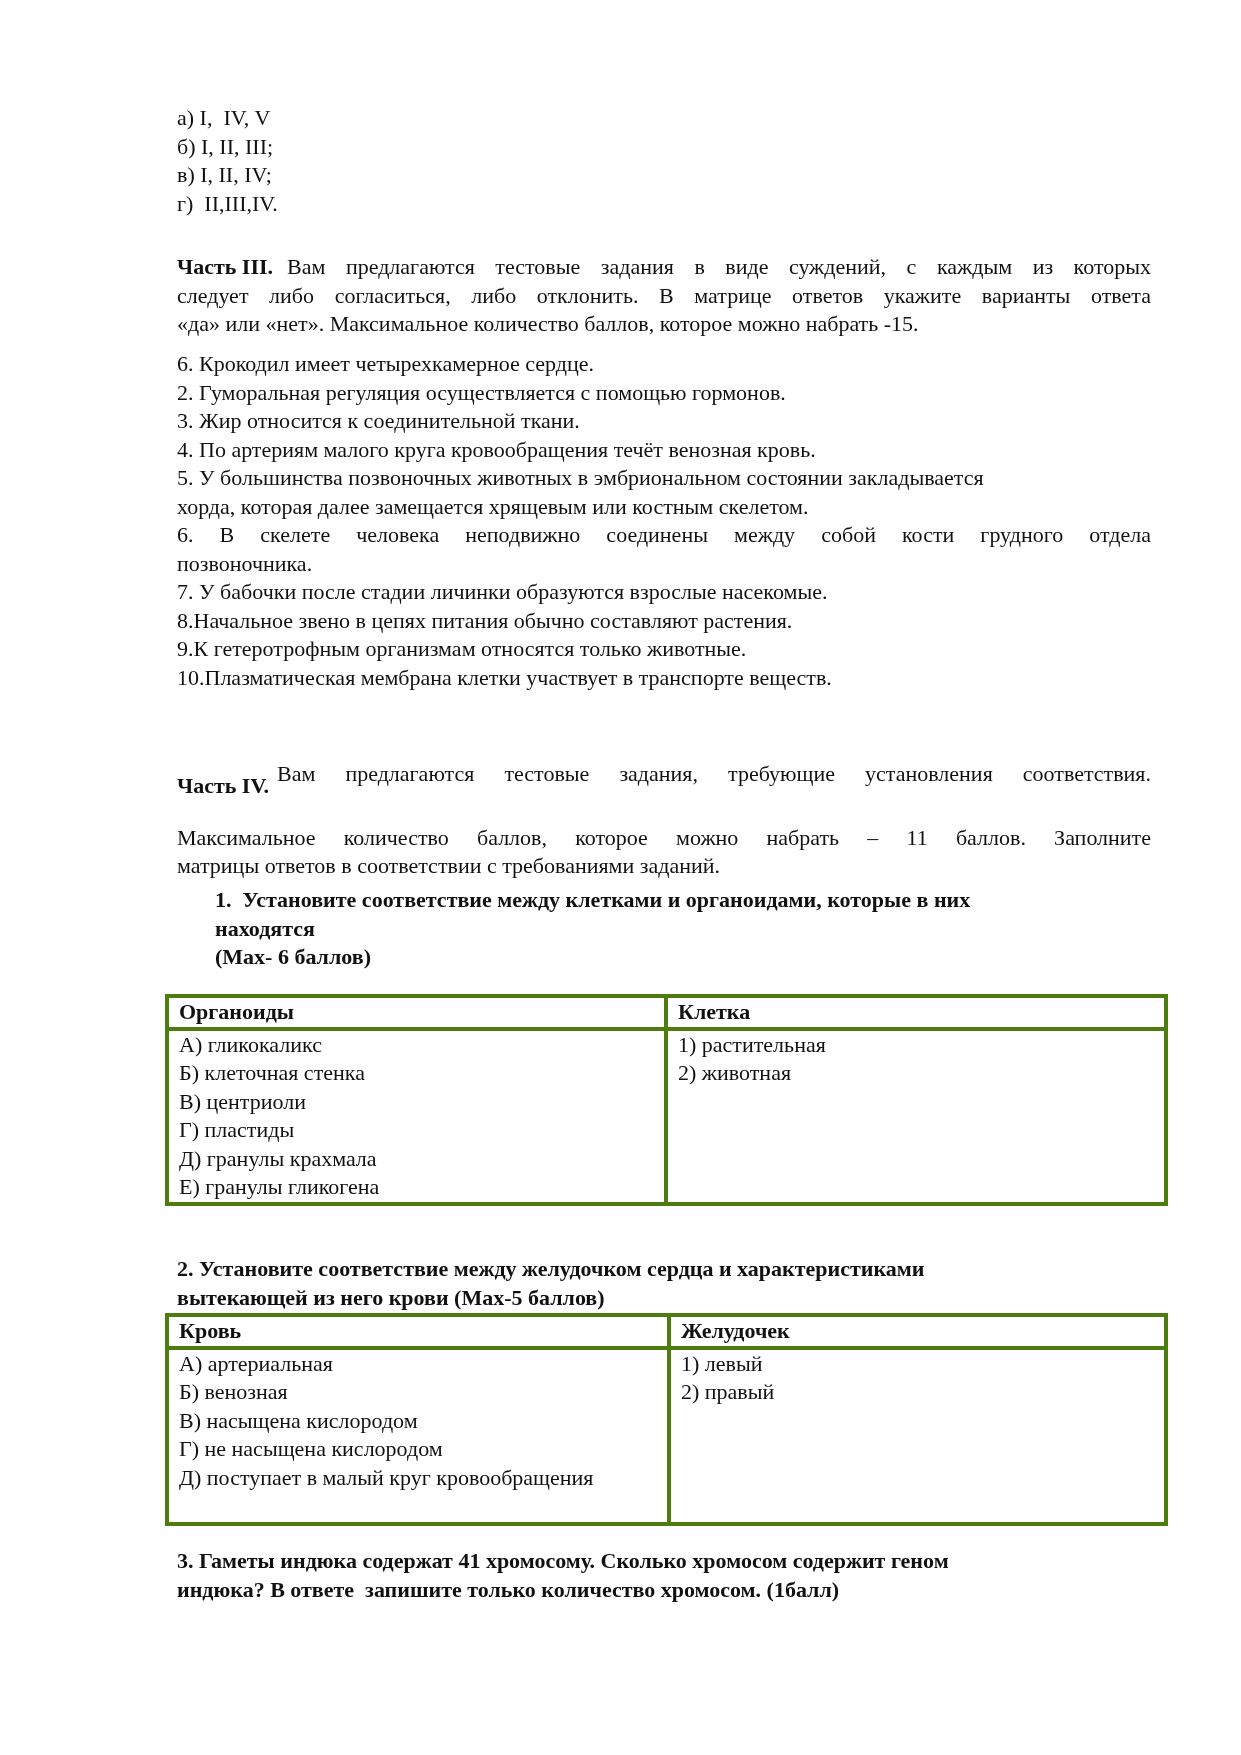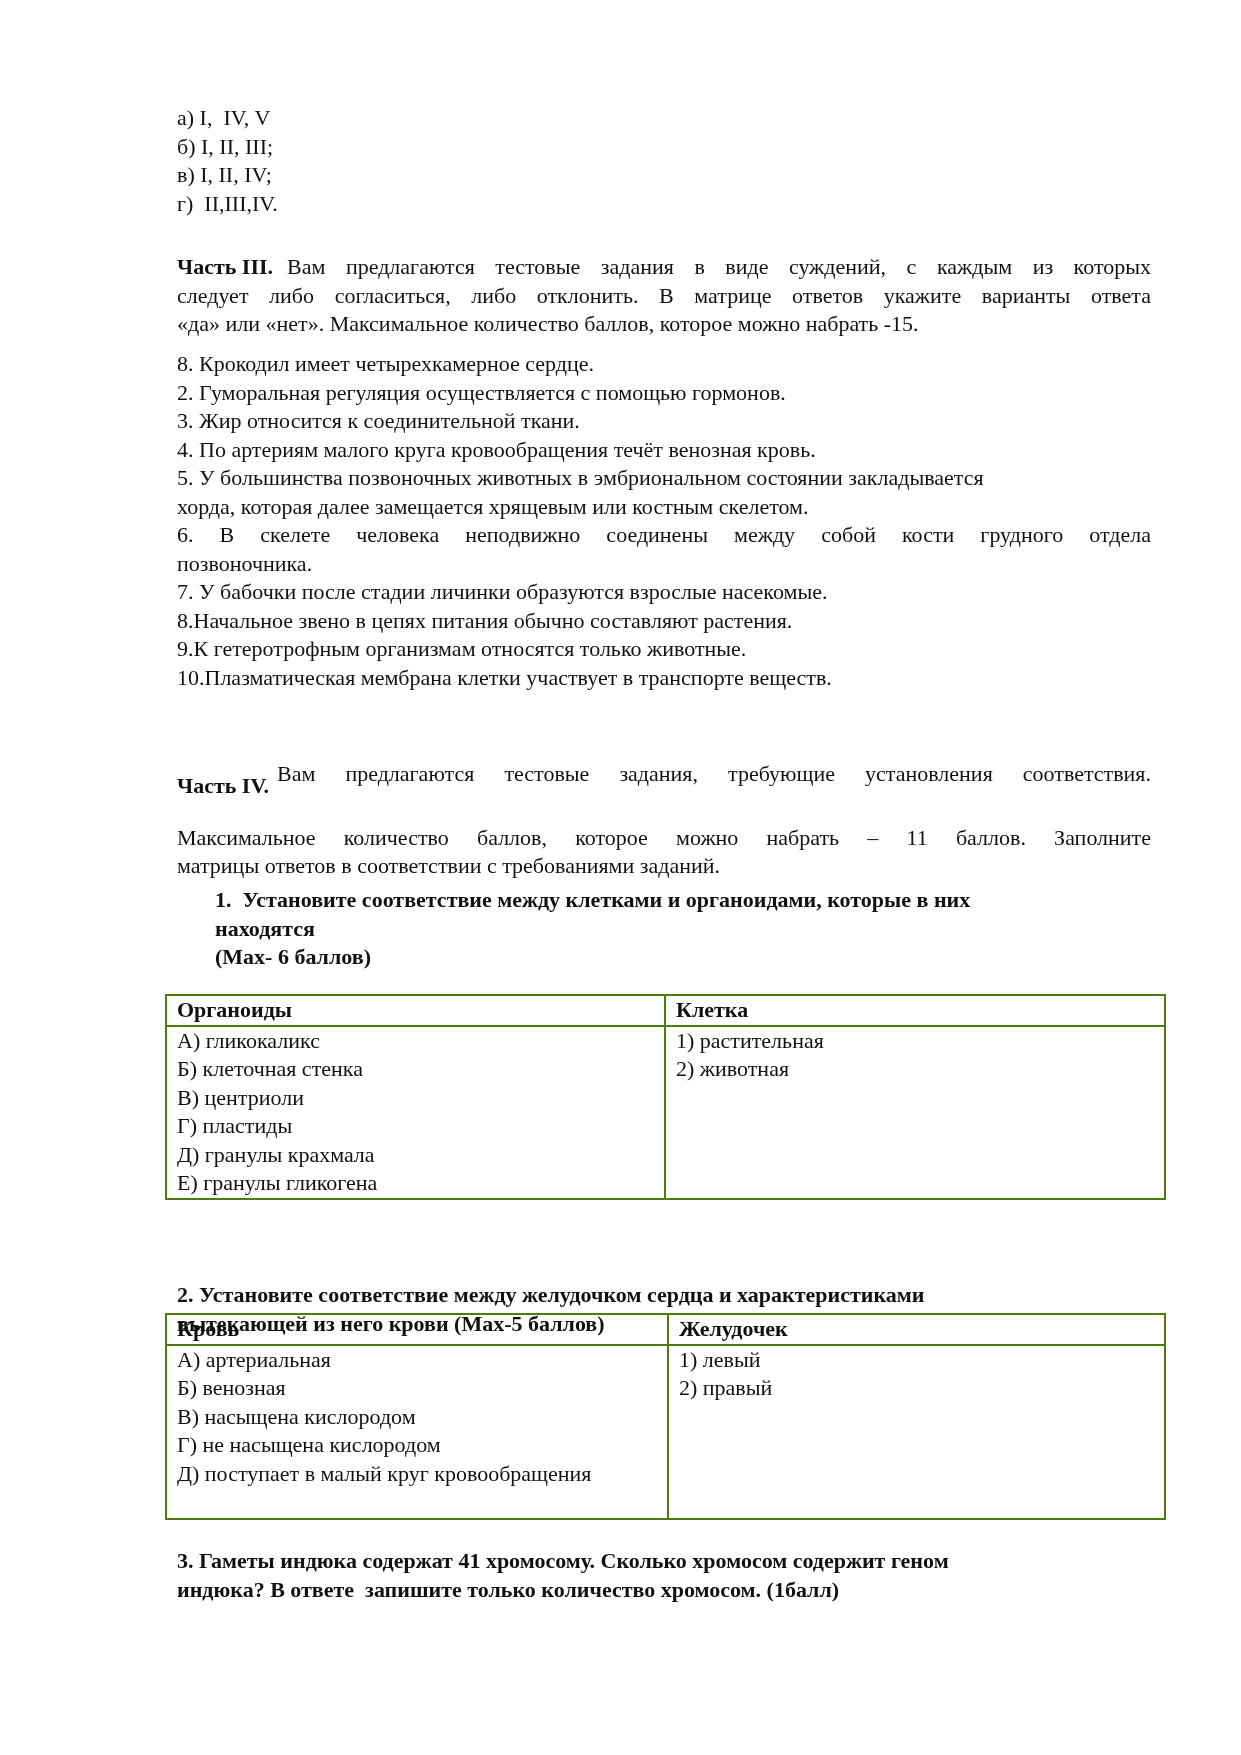--- a/index.html
+++ b/index.html
@@ -11,21 +11,21 @@
   .page { position: absolute; left: 0; top: 0; width: 1241px; height: 1278px; }
   .blk { position: absolute; left: 177px; width: 974px; }
   .line { display: block; white-space: pre; }
   .b { font-weight: bold; }
   .indent { left: 215px; width: 936px; }
   table.matrix {
     position: absolute; border-collapse: collapse; table-layout: fixed;
     font-size: 22px; line-height: 28.5px;
   }
   table.matrix th, table.matrix td {
-    border: 2px solid #4d7c0f; padding: 0 10px; vertical-align: top; text-align: left; margin-top: 12px;
+    border: 4px solid #4d7c0f; padding: 0 10px; vertical-align: top; text-align: left; margin-top: 12px;
   }
   table.matrix th { font-weight: bold; height: 28px; }
   table.matrix td .row { display: block; white-space: nowrap; }
 </style>
 </head>
 <body>
 
 <div class="page">
 
   <div class="blk" style="top:104px;">
@@ -38,21 +38,21 @@
   <div class="blk" style="top:233px;">
     <div class="line" style="display:flex;justify-content:space-between;white-space:normal;margin-top:20px;">
       <span class="b" style="margin-right:14px;">Часть III.</span>
       <span style="flex:1;text-align:justify;text-align-last:justify;">Вам предлагаются тестовые задания в виде суждений, с каждым из которых</span>
     </div>
     <div class="line" style="text-align:justify;text-align-last:justify;white-space:normal;">следует либо согласиться, либо отклонить. В матрице ответов укажите варианты ответа</div>
     <div class="line">«да» или «нет». Максимальное количество баллов, которое можно набрать -15.</div>
   </div>
 
   <div class="blk" style="top:350px;">
-    <span class="line">8. Крокодил имеет четырехкамерное сердце.</span>
+    <span class="line">6. Крокодил имеет четырехкамерное сердце.</span>
     <span class="line">2. Гуморальная регуляция осуществляется с помощью гормонов.</span>
     <span class="line">3. Жир относится к соединительной ткани.</span>
     <span class="line">4. По артериям малого круга кровообращения течёт венозная кровь.</span>
     <span class="line">5. У большинства позвоночных животных в эмбриональном состоянии закладывается</span>
     <span class="line">хорда, которая далее замещается хрящевым или костным скелетом.</span>
     <div class="line" style="text-align:justify;text-align-last:justify;white-space:normal;">6. В скелете человека неподвижно соединены между собой кости грудного отдела</div>
     <span class="line">позвоночника.</span>
     <span class="line">7. У бабочки после стадии личинки образуются взрослые насекомые.</span>
     <span class="line">8.Начальное звено в цепях питания обычно составляют растения.</span>
     <span class="line">9.К гетеротрофным организмам относятся только животные.</span>
@@ -94,21 +94,21 @@
         <span class="row">Е) гранулы гликогена</span>
       </td>
       <td>
         <span class="row">1) растительная</span>
         <span class="row">2) животная</span>
       </td>
     </tr>
   </tbody>
     </table>
 
-  <div class="blk b" style="top:1281px;">
+  <div class="blk b" style="top:1255px;">
     <span class="line">2. Установите соответствие между желудочком сердца и характеристиками</span>
     <span class="line">вытекающей из него крови (Max-5 баллов)</span>
   </div>
 
   <table class="matrix" style="left:165px; top:1313px; width:999px;">
     <colgroup>
         <col style="width:502px">
         <col style="width:497px">
       </colgroup>
     <tbody>

